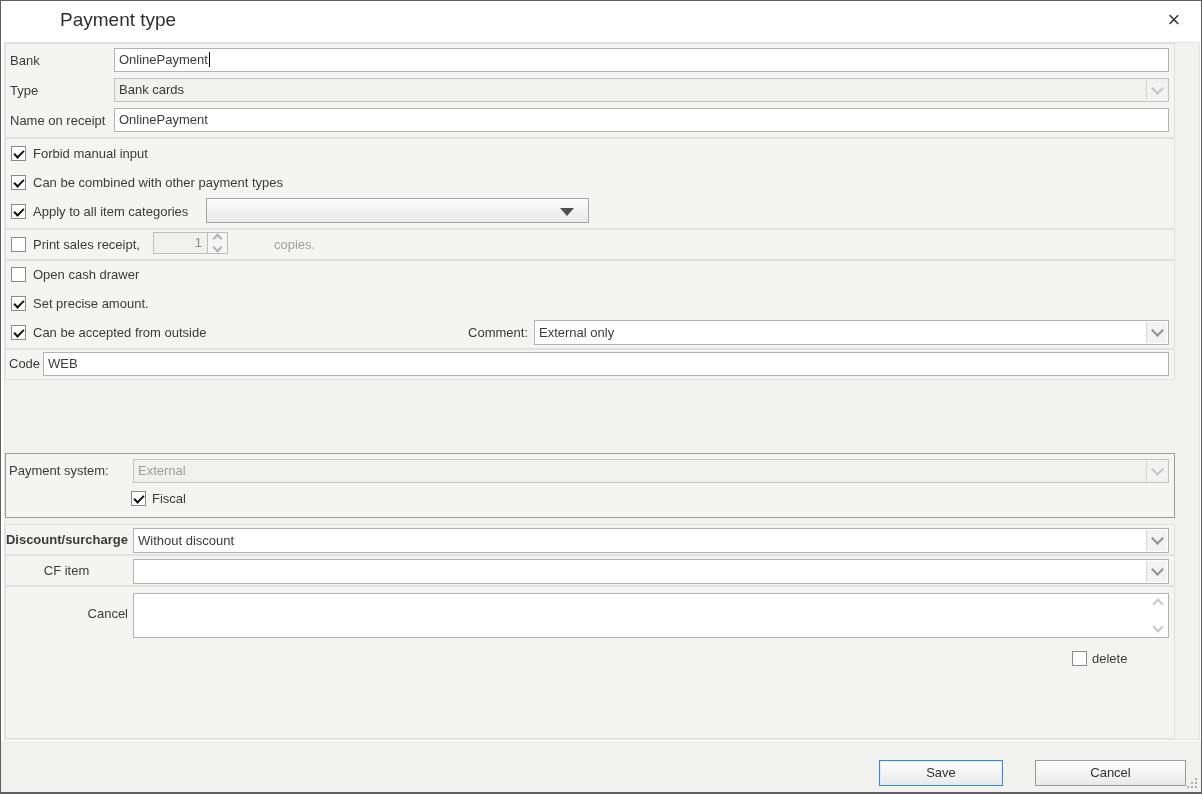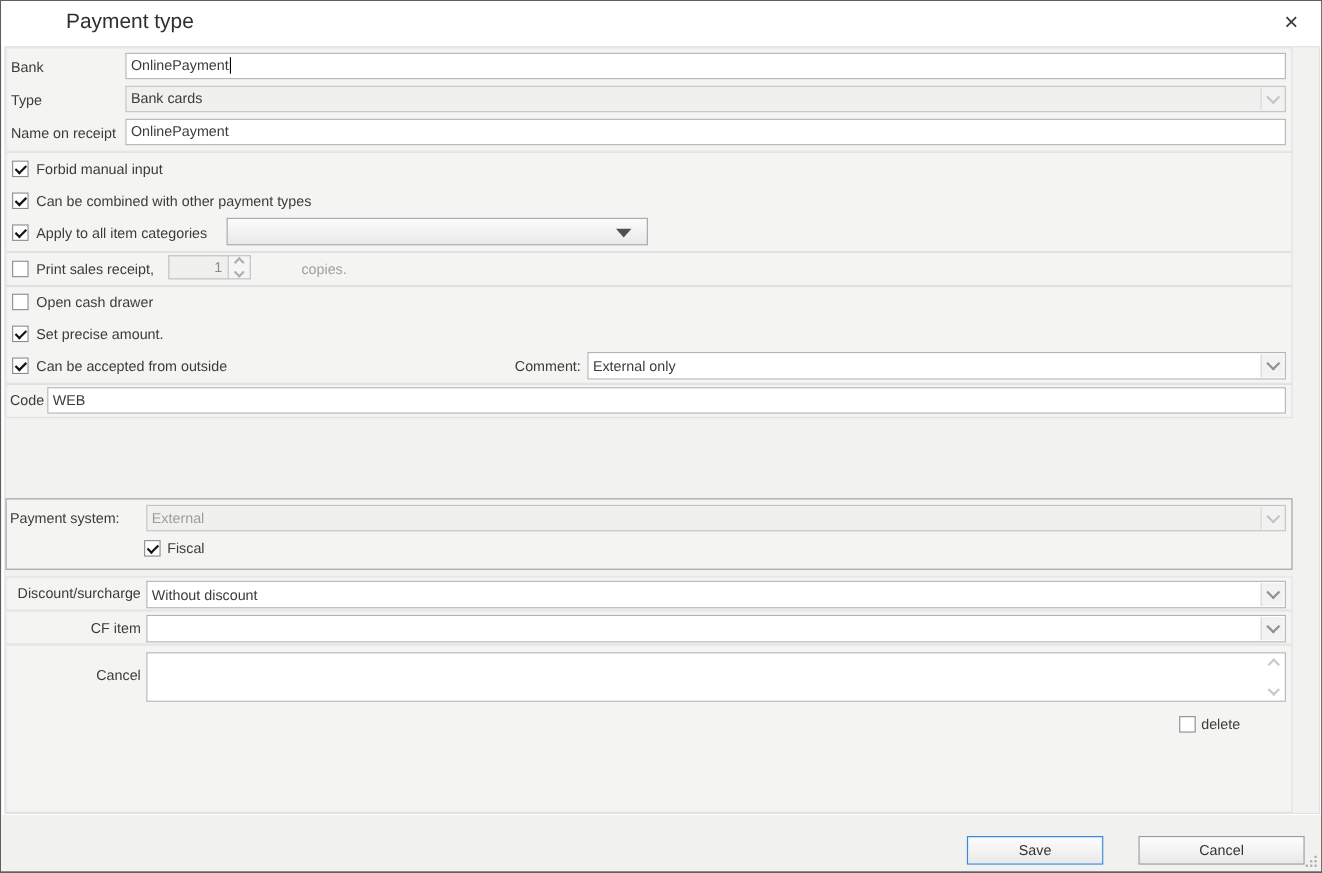--- a/index.html
+++ b/index.html
@@ -154,30 +154,30 @@
     <span class="combo-btn">
         <span class="chev light"></span>
       </span>
   </div>
   <span class="cb" style="left:130px;top:490px;">
       <span class="check"></span>
     </span>
   <span class="cb-label" style="left:151px;top:490px;">Fiscal</span>
 
   <div class="section" style="top:523px;height:31px;"></div>
-  <div class="row-label right lh24" style="left:4px;top:527px;width:123px;">Discount/surcharge</div>
+  <div class="row-label right lh24" style="left:4px;top:527px;width:123px;font-weight:bold;">Discount/surcharge</div>
   <div class="tb combo" style="left:132px;top:527px;width:1036px;height:25px;line-height:23px;">
     <span>Without discount</span>
     <span class="combo-btn">
         <span class="chev"></span>
       </span>
   </div>
 
   <div class="section" style="top:554px;height:31px;"></div>
-  <div class="row-label right lh24" style="left:4px;top:558px;width:123px;">CF item</div>
+  <div class="row-label right lh24" style="left:4px;top:558px;width:123px;text-align:center;">CF item</div>
   <div class="tb combo" style="left:132px;top:558px;width:1036px;height:25px;line-height:23px;">
     <span></span>
     <span class="combo-btn">
         <span class="chev"></span>
       </span>
   </div>
 
   <div class="section" style="top:585px;height:153px;"></div>
   <div class="row-label right lh24" style="left:4px;top:601px;width:123px;">Cancel</div>
   <div class="tb" style="left:132px;top:592px;width:1036px;height:45px;">

